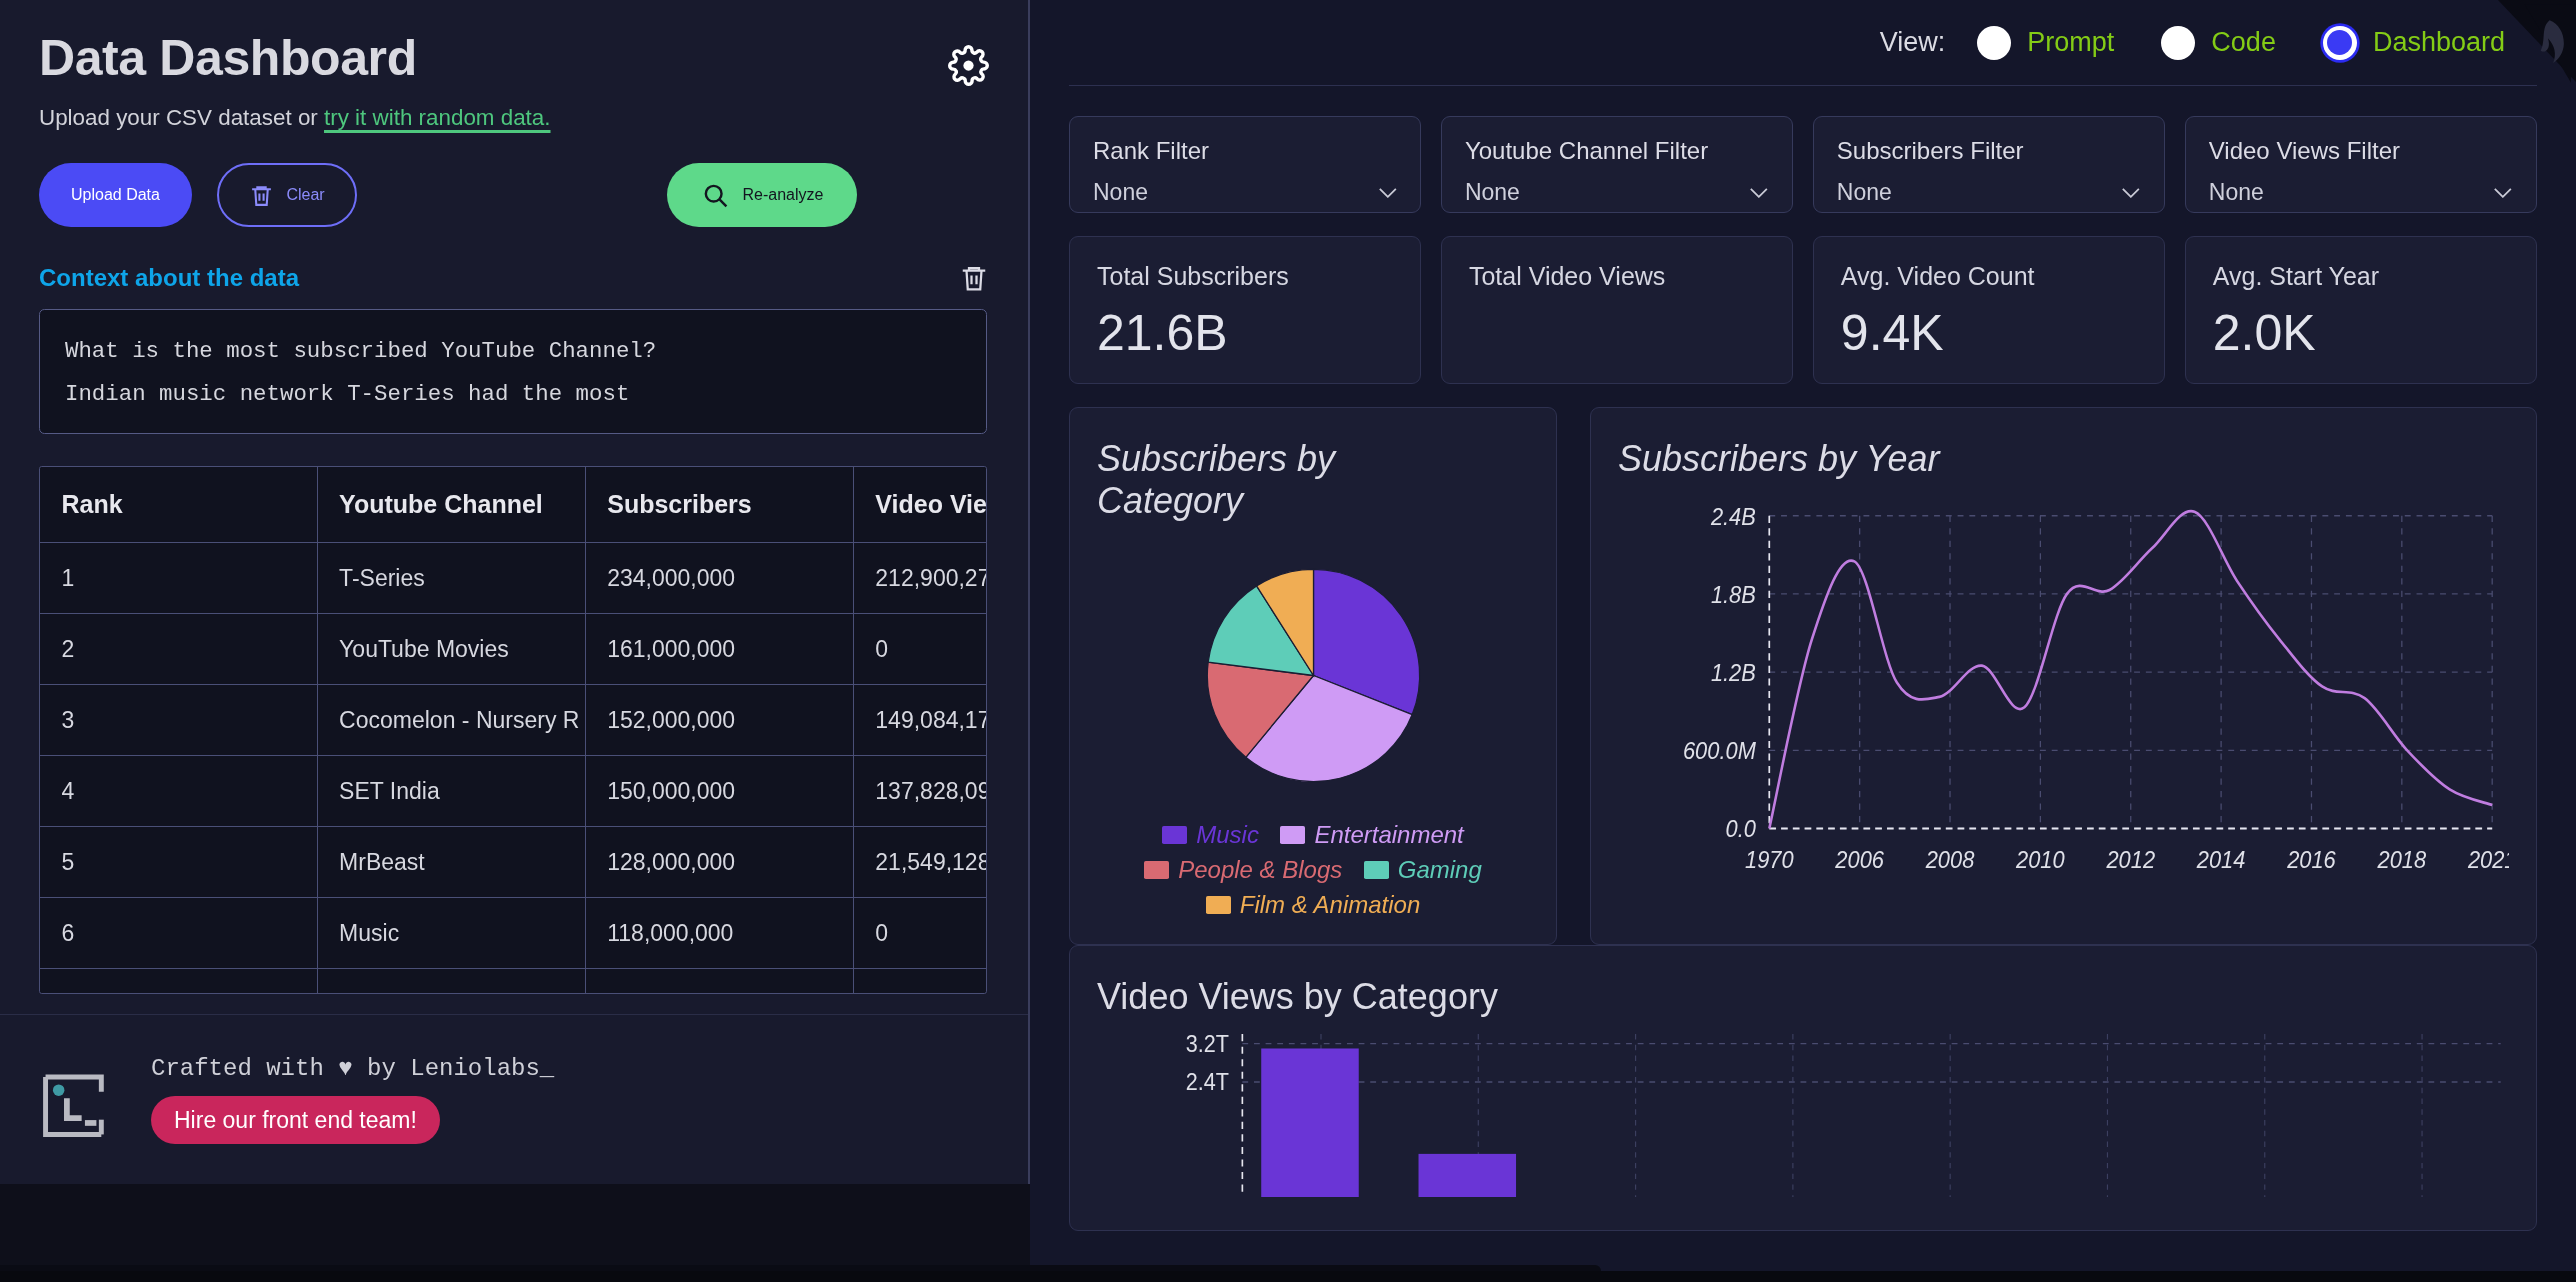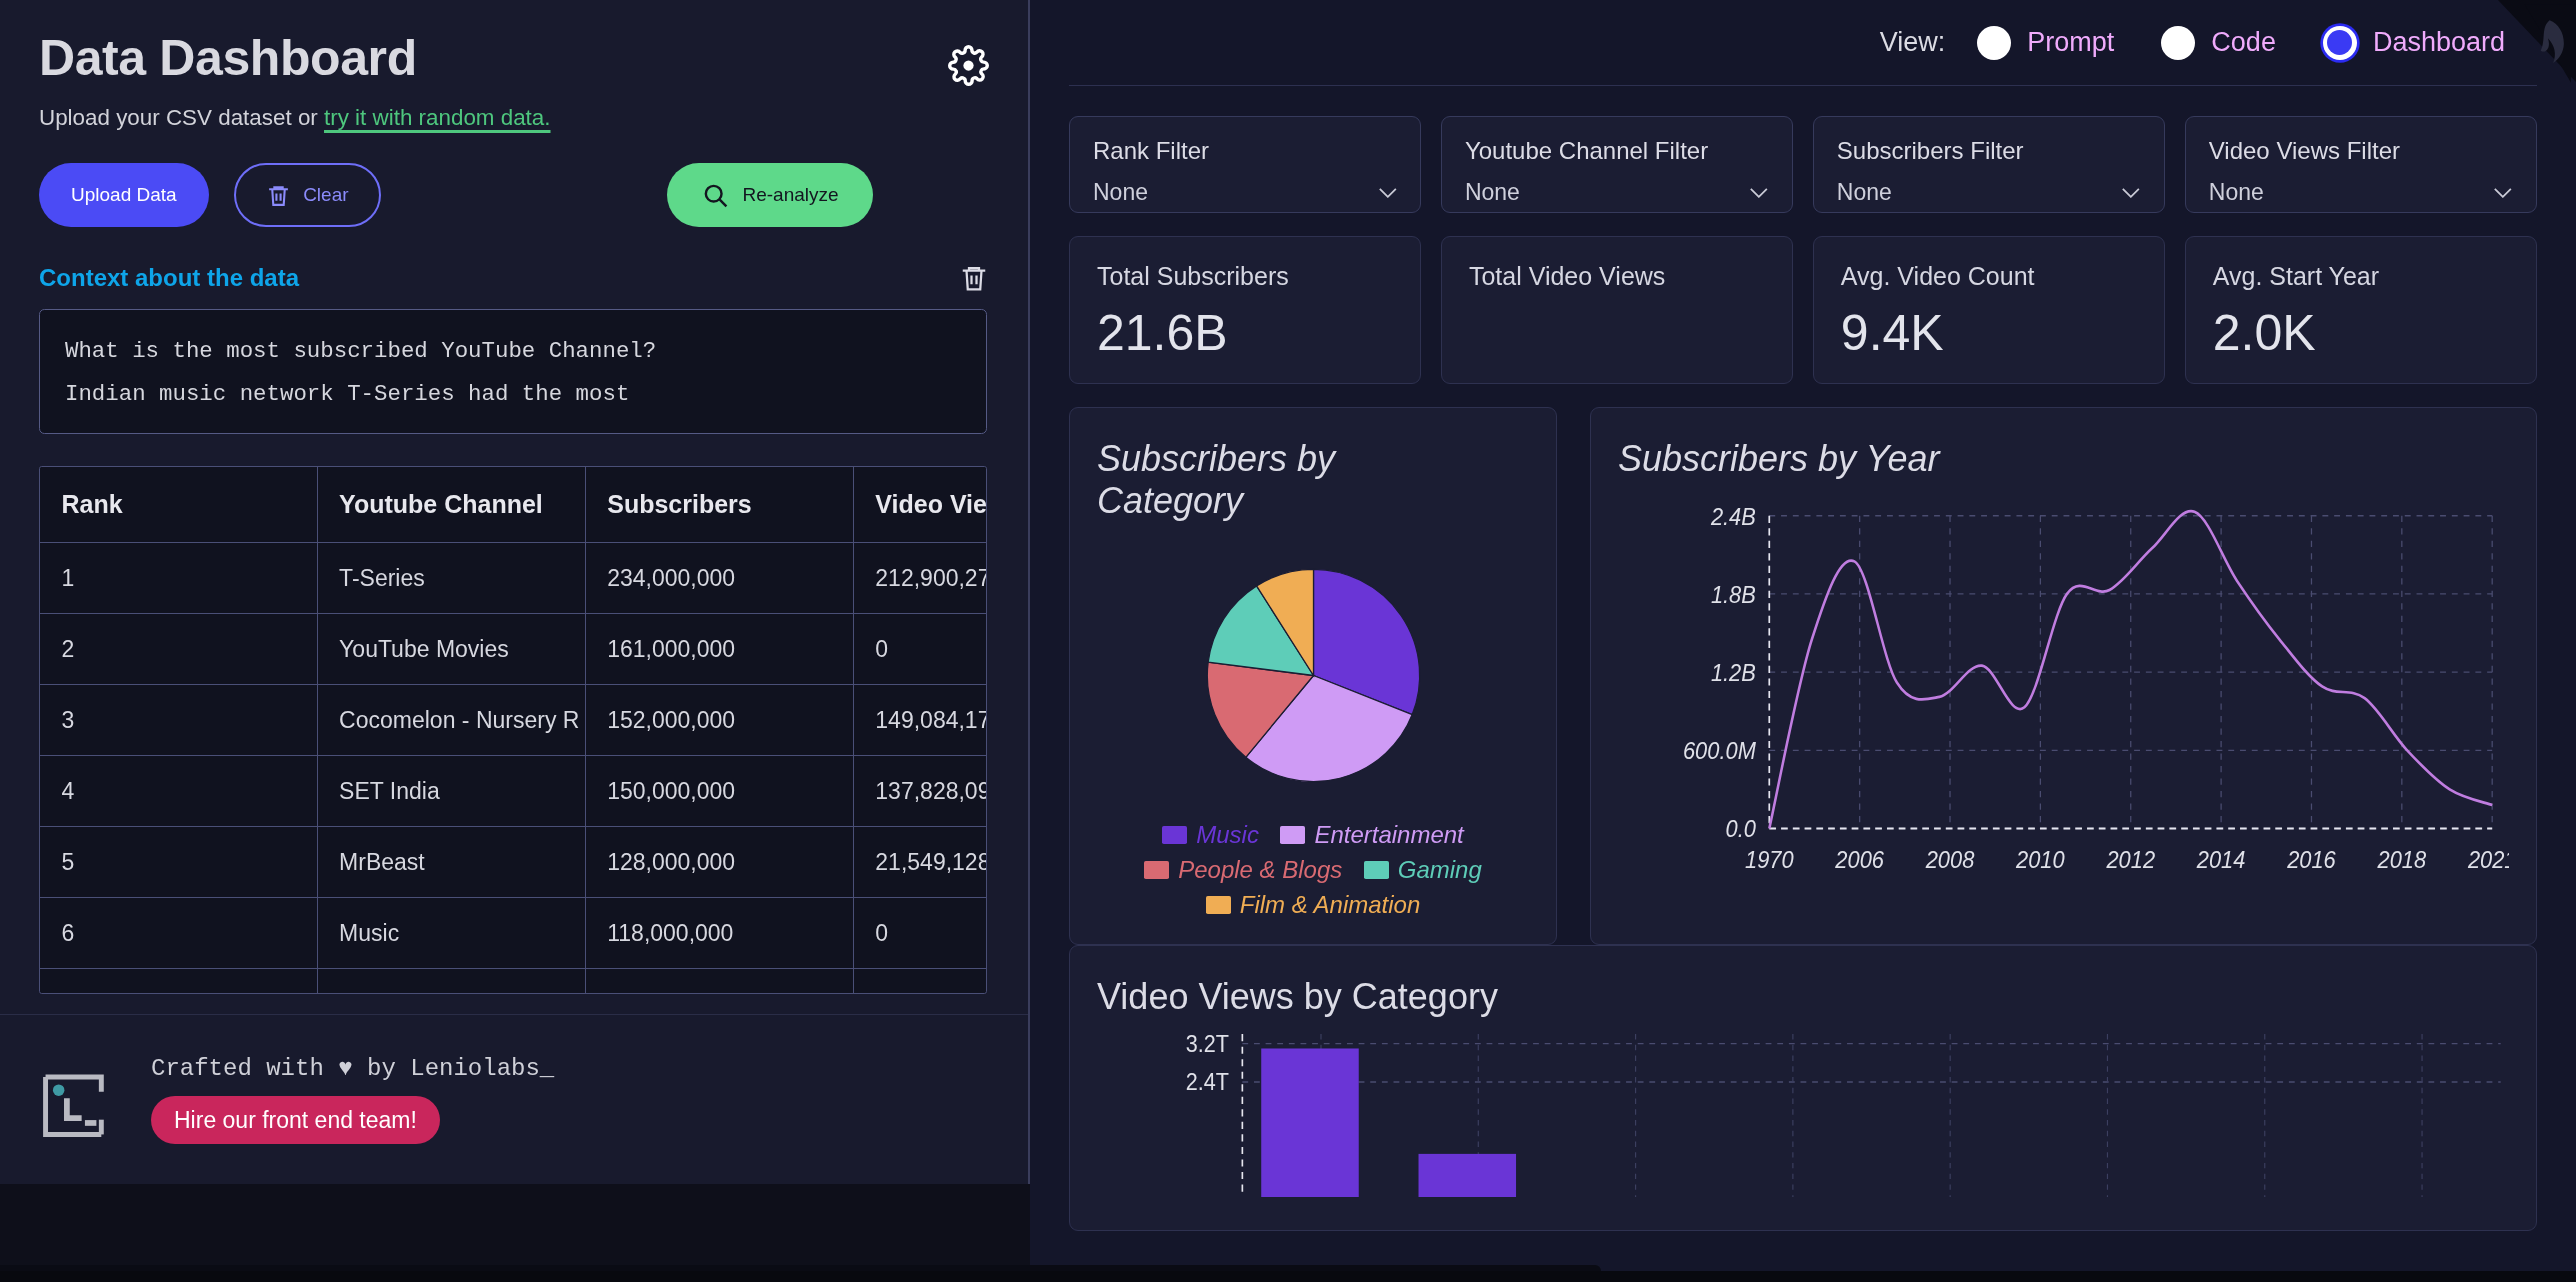--- a/index.html
+++ b/index.html
@@ -27,21 +27,21 @@
     line-height: 1.05;
   }
   .gear-btn { margin-top: 12.5px; width: 41px; height: 41px; cursor: pointer; }
   .gear-btn svg { width: 41px; height: 41px; display: block; }
 
   .subtitle { margin-top: 19.7px; font-size: 22.4px; color: #d2d3da; }
   .subtitle a { color: #4ec77e; text-decoration: underline; text-underline-offset: 5.4px; text-decoration-thickness: 2.7px; }
 
   .btn-row { margin-top: 32px; display: flex; align-items: center; gap: 25px; position: relative; }
   .btn {
-    border-radius: 894px; font-size: 19px; cursor: pointer; border: none;
+    border-radius: 894px; font-size: 16px; cursor: pointer; border: none;
     display: inline-flex; align-items: center; justify-content: center; gap: 12.5px;
     font-family: "Liberation Sans", sans-serif;
   }
   .btn-upload { background: #4b4bf5; color: #fff; padding: 0 32px; height: 64px; }
   .btn-clear {
     background: transparent; color: #8b8bfb; border: 2.7px solid #6e6ef8;
     padding: 0 30px; height: 64px;
   }
   .btn-clear svg { width: 25px; height: 25px; }
   .btn-reanalyze {
@@ -112,21 +112,21 @@
   .radio-item { display: flex; align-items: center; gap: 16px; margin-right: 47px; cursor: pointer; }
   .radio-item:last-child { margin-right: 32px; }
   .radio {
     width: 34px; height: 34px; border-radius: 50%; background: #fff; flex: 0 0 auto;
     position: relative;
   }
   .radio.checked { background: #fff; box-shadow: 0 0 0 2.7px #2b2bf0; }
   .radio.checked::after {
     content: ''; position: absolute; inset: 4.5px; border-radius: 50%; background: #3a3af4;
   }
-  .radio-label { font-size: 27px; color: #f0abfc; }
+  .radio-label { font-size: 27px; color: #84cc16; }
 
   .filters { display: flex; gap: 19.7px; margin-top: 30px; }
   .filter-card {
     flex: 1; background: #1b1d33; border: 1.8px solid #363a5c; border-radius: 9px;
     padding: 19.7px 23px 18px 23px; height: 97px;
   }
   .filter-title { font-size: 24px; color: #dcdce6; }
   .filter-select {
     margin-top: 14.3px; display: flex; align-items: center; justify-content: space-between;
     font-size: 23px; color: #cfd0dc; cursor: pointer;

